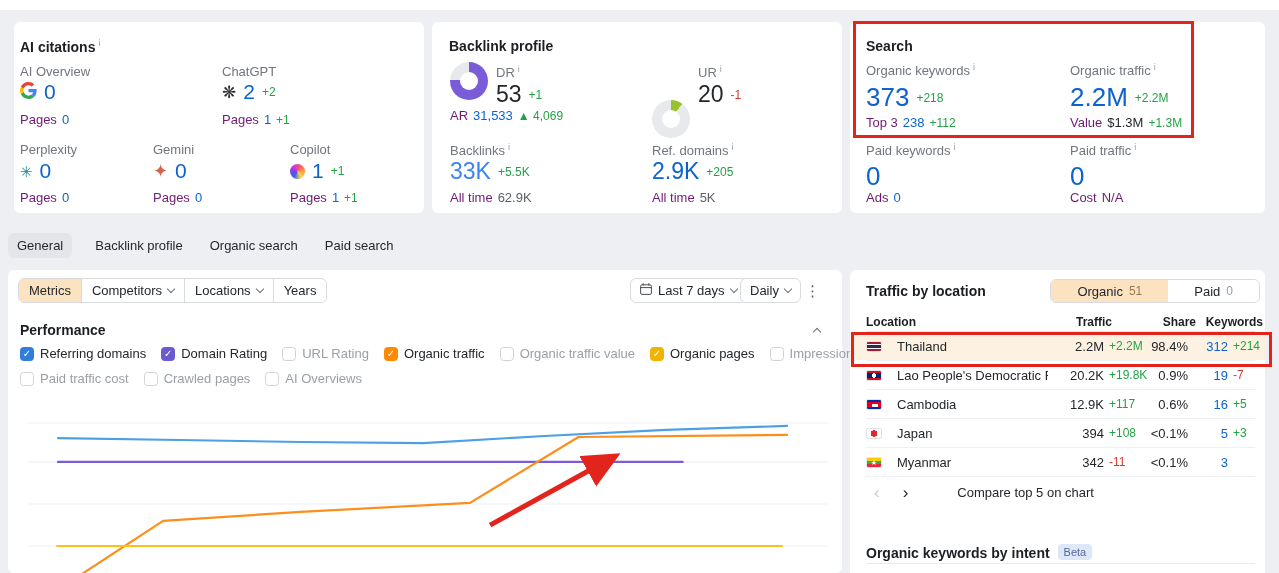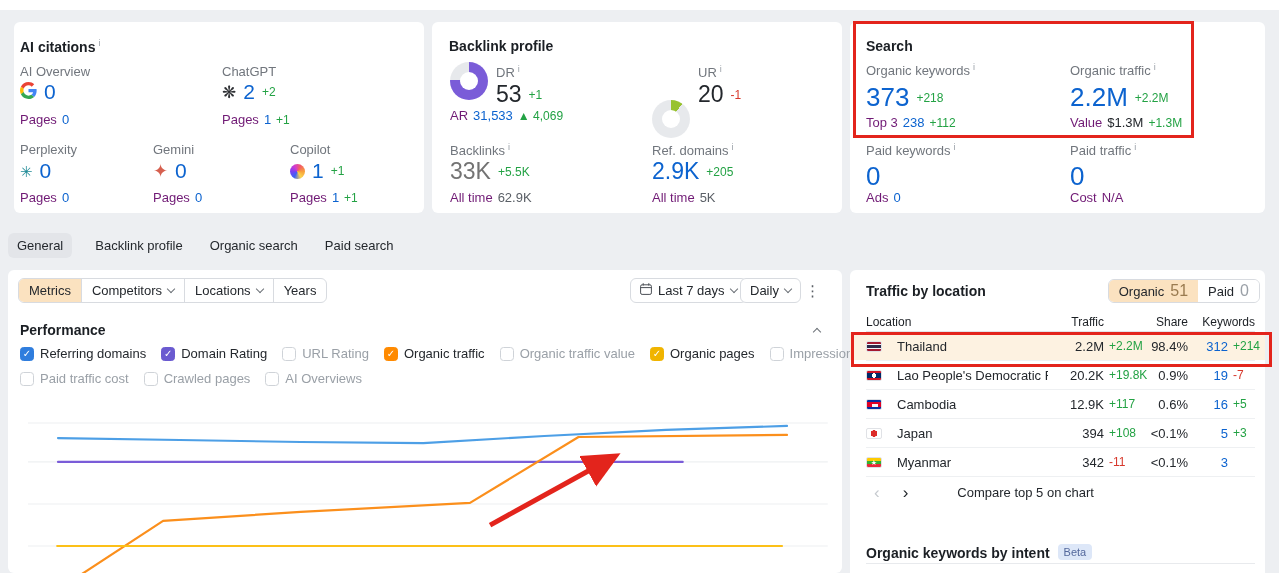--- a/index.html
+++ b/index.html
@@ -41,21 +41,21 @@
 .chev.up{transform:rotate(-135deg);margin-top:3px}
 .kebab{position:absolute;font-size:15px;color:#5b6066;cursor:pointer;letter-spacing:0;line-height:1}
 
 .cb-row{position:absolute;display:flex;align-items:center;gap:15px;font-size:13px}
 .cb-item{display:flex;align-items:center;gap:6px;cursor:pointer;white-space:nowrap}
 .cb{width:14px;height:14px;border-radius:3.5px;border:1px solid #cfd3d8;background:#fff;display:flex;align-items:center;justify-content:center;font-size:10px;color:#fff;line-height:1}
 .cb-label{color:#24282d}
 .cb-label.muted{color:#9aa0a7}
 
 .t-grid{display:grid;grid-template-columns:22px minmax(0,1fr) 56px 44px 40px 40px 27px;align-items:center}
-.t-head{position:absolute;left:16px;right:10px;top:44px;height:16px;font-size:12px;font-weight:normal;color:#1b1f24}
+.t-head{position:absolute;left:16px;right:2px;top:44px;height:16px;font-size:12px;font-weight:bold;color:#1b1f24}
 .t-head-border{position:absolute;left:16px;right:10px;top:61px;border-bottom:1px solid #e2e4e8}
 .t-rows{position:absolute;left:16px;right:10px;top:62px}
 .t-row{position:relative;height:29px;border-bottom:1px solid #eef0f2;font-size:13px;cursor:pointer}
 .t-row.hl::before{content:'';position:absolute;left:-16px;right:-10px;top:0;bottom:0;background:#fdf2e1;z-index:-1}
 .t-row{z-index:0}
 .t-name{white-space:nowrap;overflow:hidden;padding-left:9px;color:#23272c}
 .t-val{text-align:right;color:#23272c}
 .t-chg{padding-left:5px;font-size:12px}
 .t-share{text-align:right;color:#23272c}
 .t-kw{text-align:right;color:#0c63cf}
@@ -63,23 +63,23 @@
 .flag{position:relative;width:16px;height:11px;border-radius:2px;display:inline-block;overflow:hidden;border:0.5px solid #e0e2e6}
 .f-thailand{background:linear-gradient(180deg,#A51931 0 17%,#F4F5F8 17% 33%,#2D2A4A 33% 67%,#F4F5F8 67% 83%,#A51931 83%)}
 .f-laos{background:radial-gradient(circle at 50% 50%,#fff 0 2.4px,rgba(0,0,0,0) 2.5px),linear-gradient(180deg,#CE1126 0 25%,#002868 25% 75%,#CE1126 75%)}
 .f-cambodia{background:linear-gradient(180deg,#032EA1 0 27%,#E00025 27% 73%,#032EA1 73%)}
 .f-cambodia::after{content:'';position:absolute;left:5px;top:4px;width:6px;height:3.5px;background:#f5f6f8}
 .f-japan{background:radial-gradient(circle at 50% 50%,#dc2b28 0 3.2px,#fff 3.4px)}
 .f-myanmar{background:linear-gradient(180deg,#FECB00 0 33%,#34B233 33% 67%,#EA2839 67%)}
 .mm-star{position:absolute;left:0;right:0;top:-1px;text-align:center;font-size:7px;color:#fff;font-style:normal;line-height:11px}
 
 .toggle{position:absolute;display:flex;height:24px;border:1px solid #d8dbe0;border-radius:6px;overflow:hidden;font-size:13px}
-.tg{display:flex;align-items:center;gap:6px;padding:0 10px;cursor:pointer;background:#fff}
+.tg{display:flex;align-items:center;gap:6px;padding:0 26px;cursor:pointer;background:#fff}
 .tg.tan{background:#fbe2c0}
-.tg .cnt{color:#9a7b50;font-size:16px}
+.tg .cnt{color:#9a7b50;font-size:12px}
 .tg .cnt.gray{color:#9aa0a7}
 .pager{font-size:17px;line-height:1;cursor:pointer}
 .badge{display:inline-block;background:#dde7f8;color:#54689c;font-size:11px;border-radius:4px;padding:2px 6px;margin-left:8px;vertical-align:2px}
 .anno{position:absolute;border:3px solid #e3241c;z-index:60;pointer-events:none}
 .divider{position:absolute;border-bottom:1px solid #e8eaed}
 .sec-title{font-size:14px;font-weight:bold;color:#1b1f24}
 </style>
 </head>
 <body>
 
@@ -165,21 +165,21 @@
 
   <div class="donut abs" style="left: 220px; top: 40px; background: conic-gradient(rgb(151, 194, 46) 0deg, rgb(151, 194, 46) 10%, rgb(231, 233, 236) 10%, rgb(231, 233, 236) 100%);"></div>
   <div class="abs mlabel" style="left:266px;top:42px"><span>UR</span><sup class="info">i</sup></div>
   <div class="abs vrow" style="left:266px;top:59px">
       <span class="mv dk">20</span>
       <span class="chg neg">-1</span>
     </div>
 
   <div class="abs mlabel" style="left:18px;top:120px"><span>Backlinks</span><sup class="info">i</sup></div>
   <div class="abs vrow" style="left:18px;top:136px">
-      <span class="mv dk" style="color:#737373">33K</span>
+      <span class="mv dk" style="color:#3b82f6">33K</span>
       <span class="chg pos">+5.5K</span>
     </div>
   <div class="abs srow" style="left:18px;top:168px">
       <span class="slabel">All time</span>
       <span class="sdark">62.9K</span>
     </div>
 
   <div class="abs mlabel" style="left:220px;top:120px"><span>Ref. domains</span><sup class="info">i</sup></div>
   <div class="abs vrow" style="left:220px;top:136px">
       <span class="mv dk" style="color:#0c63cf">2.9K</span>

